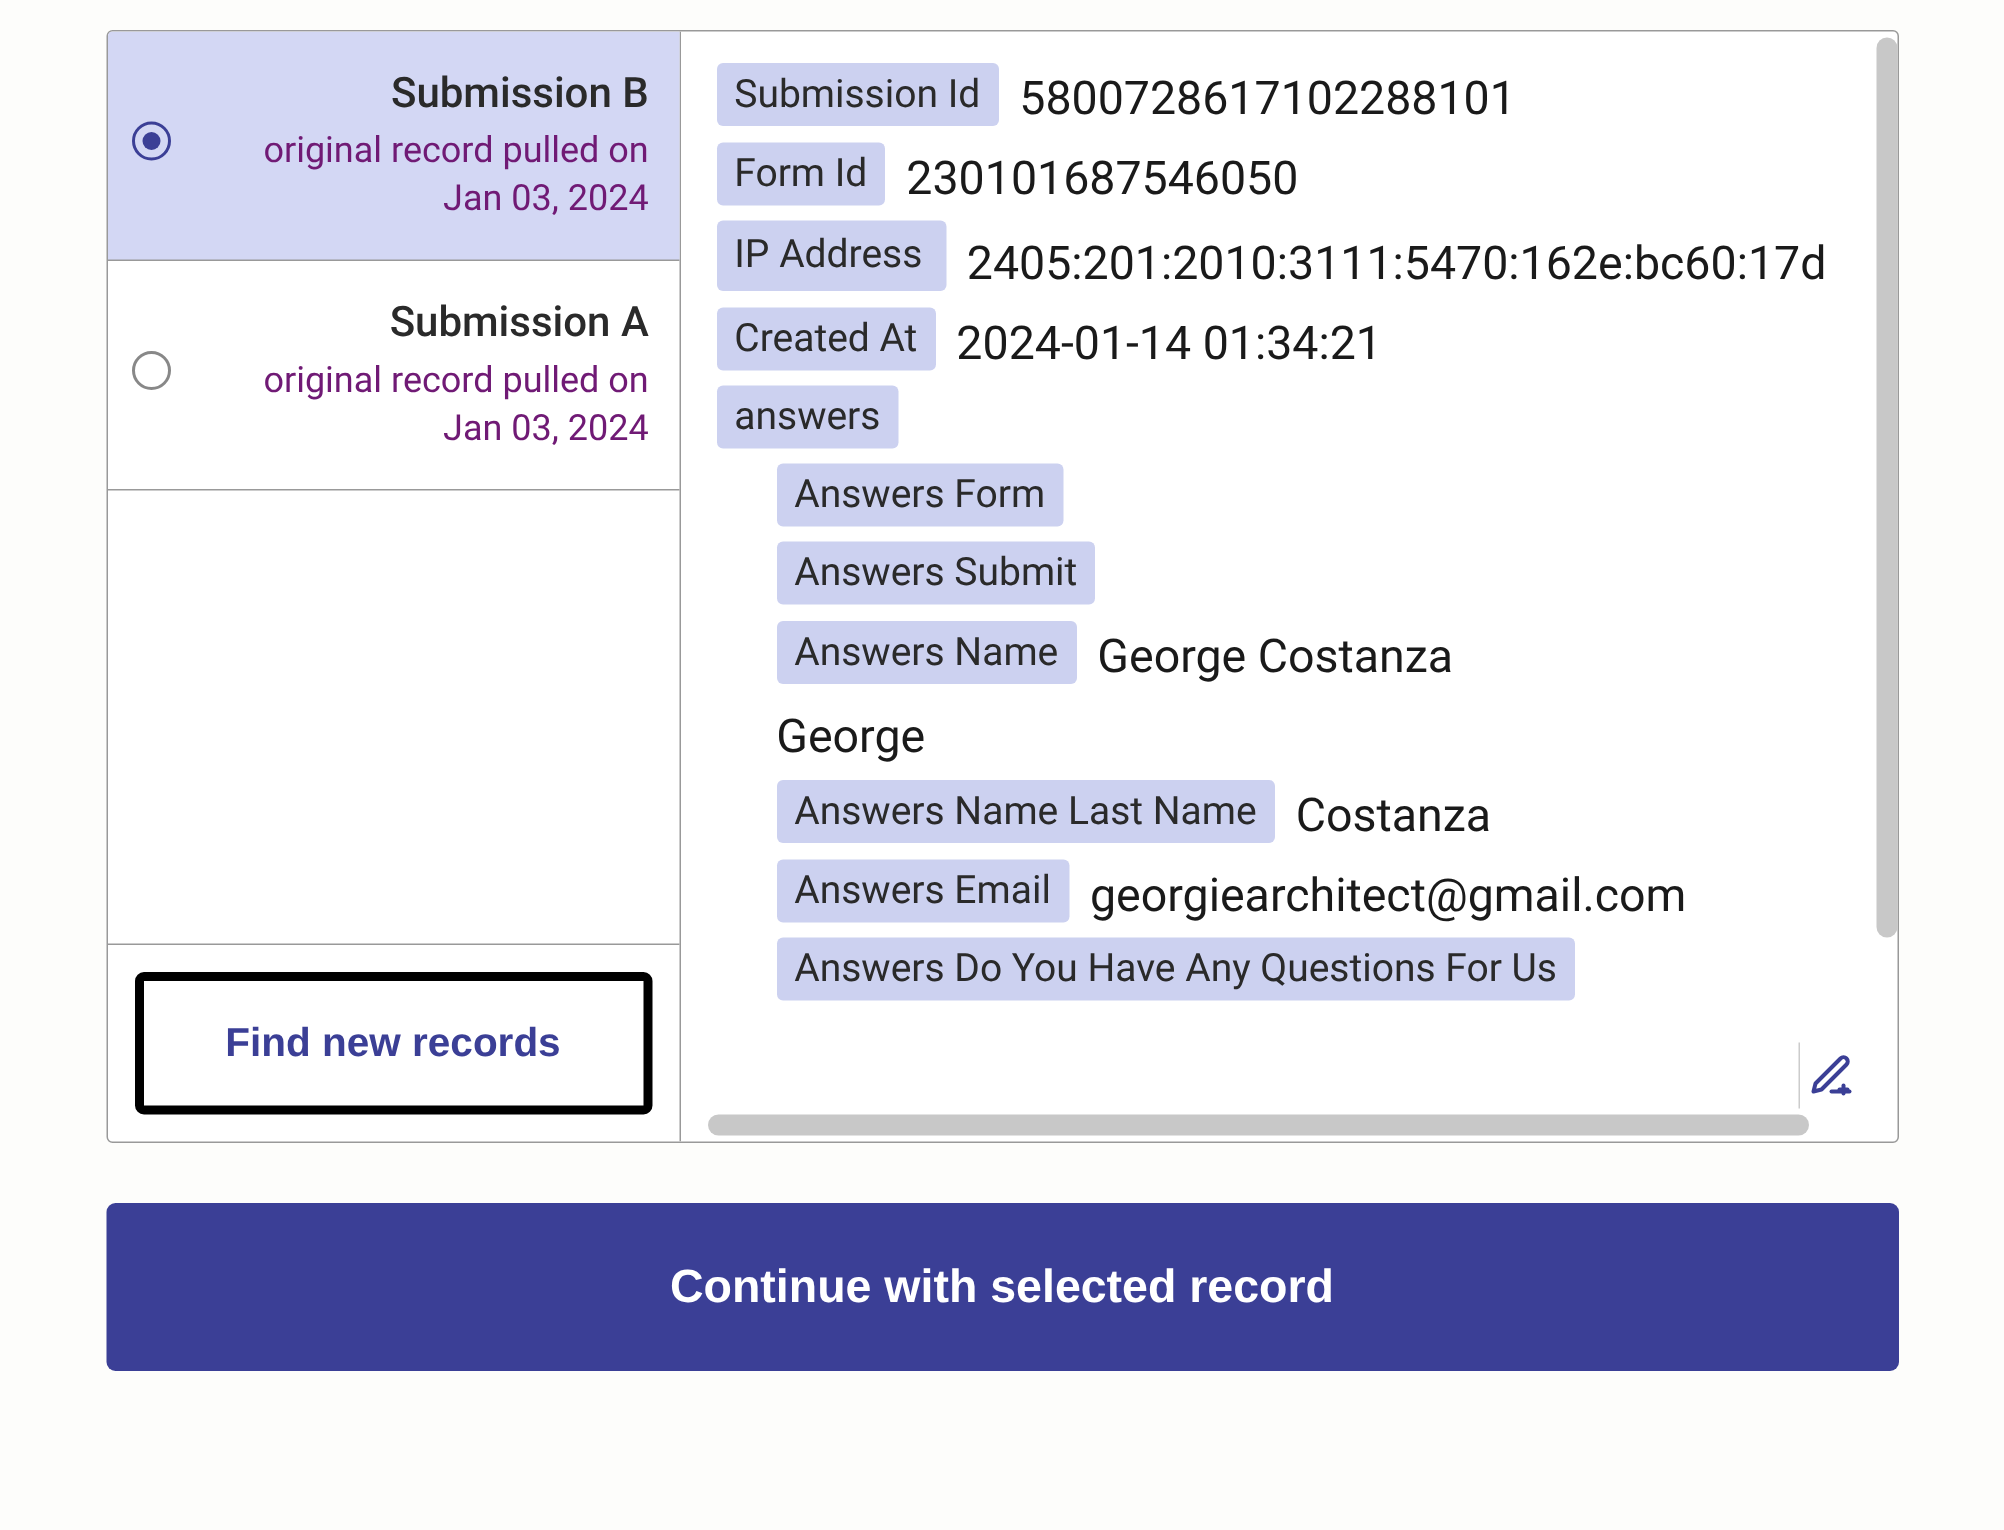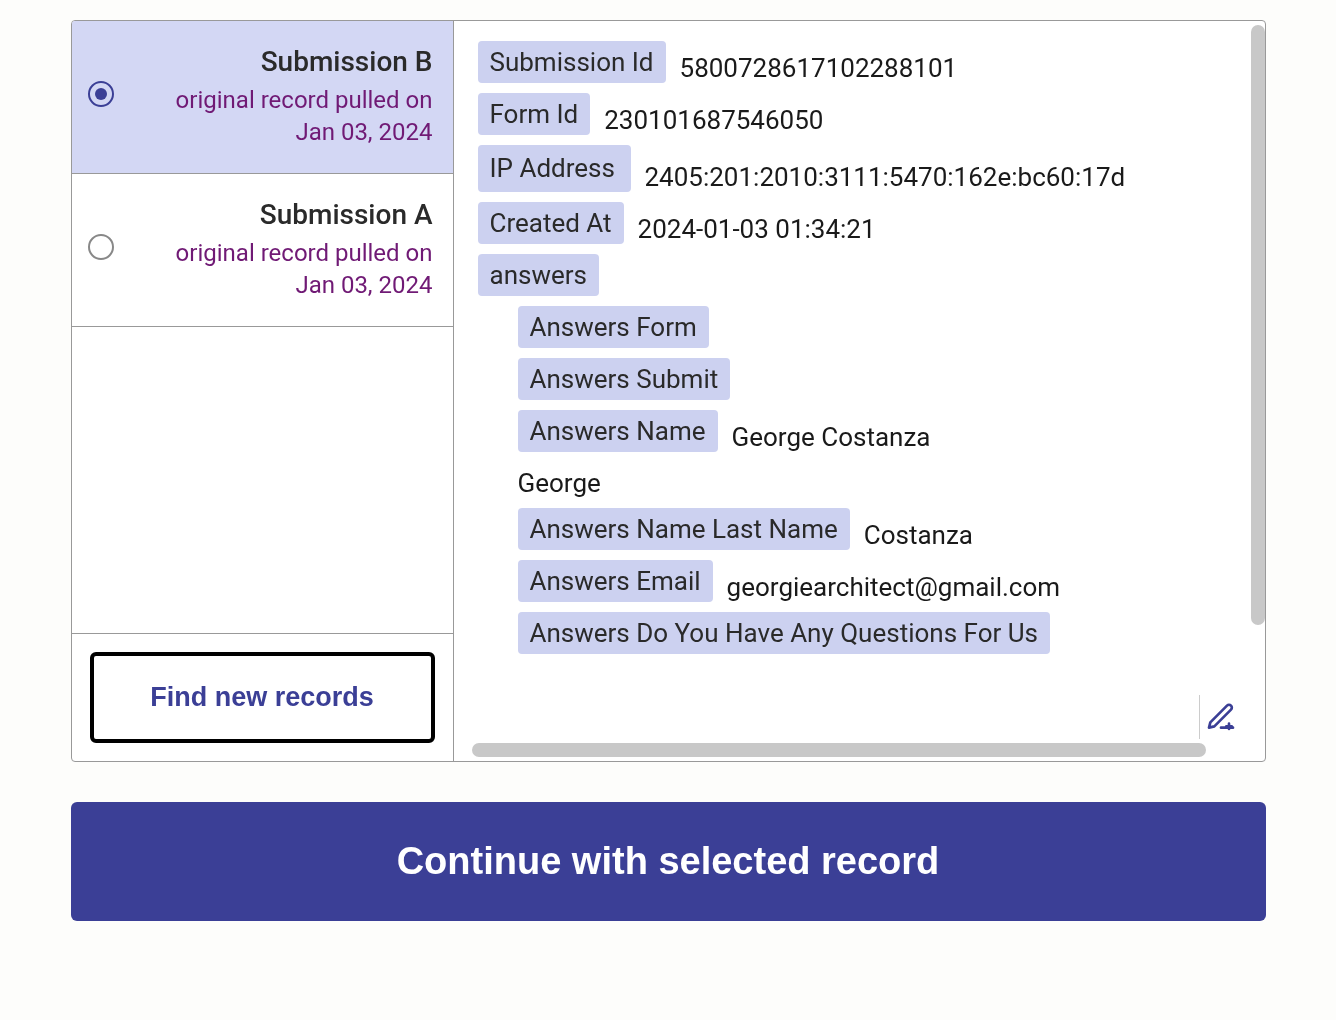--- a/index.html
+++ b/index.html
@@ -86,21 +86,21 @@
       color: #701a75;
       line-height: 1.35;
     }
     .sidebar-footer {
       padding: 18px;
     }
     .find-btn {
       width: 100%;
       padding: 26px 10px;
       background: #fff;
-      border: 4px solid #000000;
+      border: 6px solid #000000;
       border-radius: 6px;
       color: #3b3f96;
       font-size: 27px;
       font-weight: 700;
       cursor: pointer;
     }
     .detail {
       flex: 1;
       padding: 20px 24px 10px 24px;
       overflow-x: auto;
@@ -120,21 +120,21 @@
       font-size: 26px;
       color: #2a2a2a;
       white-space: nowrap;
     }
     .kv-key.wrap {
       white-space: normal;
       width: 153px;
       line-height: 1.35;
     }
     .kv-val {
-      font-size: 26px;
+      font-size: 31px;
       color: #1a1a1a;
       padding-top: 6px;
       white-space: nowrap;
     }
     .nested {
       margin-left: 40px;
     }
     .scrollbar-v {
       position: absolute;
       right: 0;
@@ -177,21 +177,21 @@
       background: #fff;
     }
     .continue-btn {
       width: 100%;
       margin-top: 40px;
       padding: 38px 10px;
       background: #3b3f96;
       border: none;
       border-radius: 6px;
       color: #fff;
-      font-size: 38px;
+      font-size: 31px;
       font-weight: 700;
       cursor: pointer;
     }
   </style>
 </head>
 <body>
 
 <div class="container">
   <div class="panel">
 
@@ -236,21 +236,21 @@
         <span class="kv-val">230101687546050</span>
       </div>
 
       <div class="kv-row">
         <span class="kv-key wrap">IP Address</span>
         <span class="kv-val">2405:201:2010:3111:5470:162e:bc60:17d</span>
       </div>
 
       <div class="kv-row">
         <span class="kv-key">Created At</span>
-        <span class="kv-val">2024-01-03 01:34:21</span>
+        <span class="kv-val">2024-01-14 01:34:21</span>
       </div>
 
       <div class="kv-row">
         <span class="kv-key">answers</span>
       </div>
 
       <div class="nested">
         <div class="kv-row">
           <span class="kv-key">Answers Form</span>
         </div>

